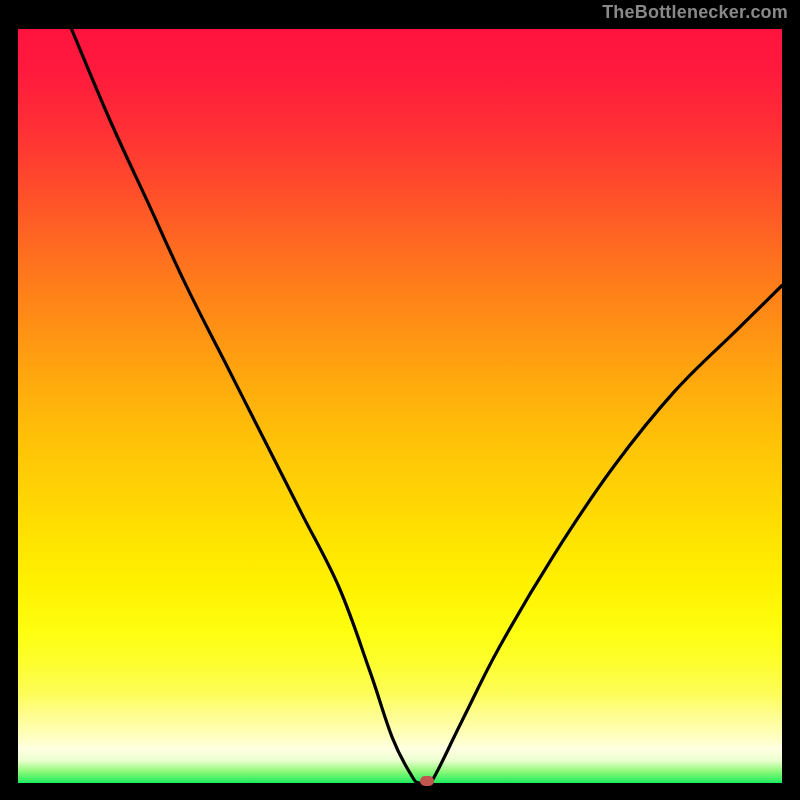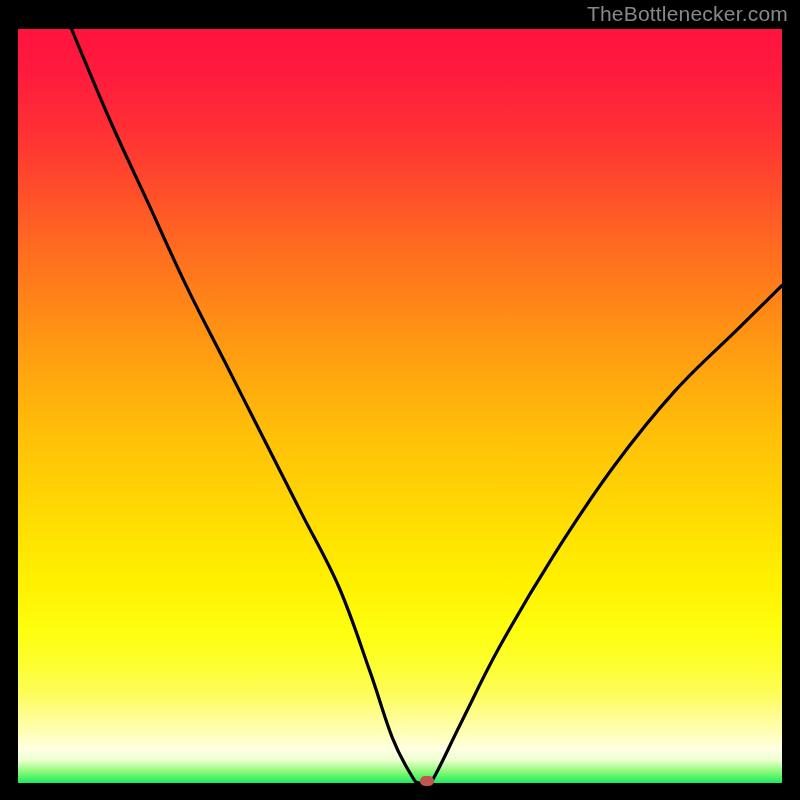--- a/index.html
+++ b/index.html
@@ -55,22 +55,22 @@
     width: 14px;
     height: 10px;
     border-radius: 5px;
     background: #c1564e;
   }
   .watermark {
     position: absolute;
     top: 2px;
     right: 12px;
     font-family: Arial, Helvetica, sans-serif;
-    font-size: 21px;
-    font-weight: normal;
+    font-size: 18px;
+    font-weight: bold;
     color: #888888;
     letter-spacing: 0.2px;
   }
 </style>
 </head>
 <body>
 
 <div class="chart-wrap">
   <div class="watermark">TheBottlenecker.com</div>
   <div class="plot-area">

